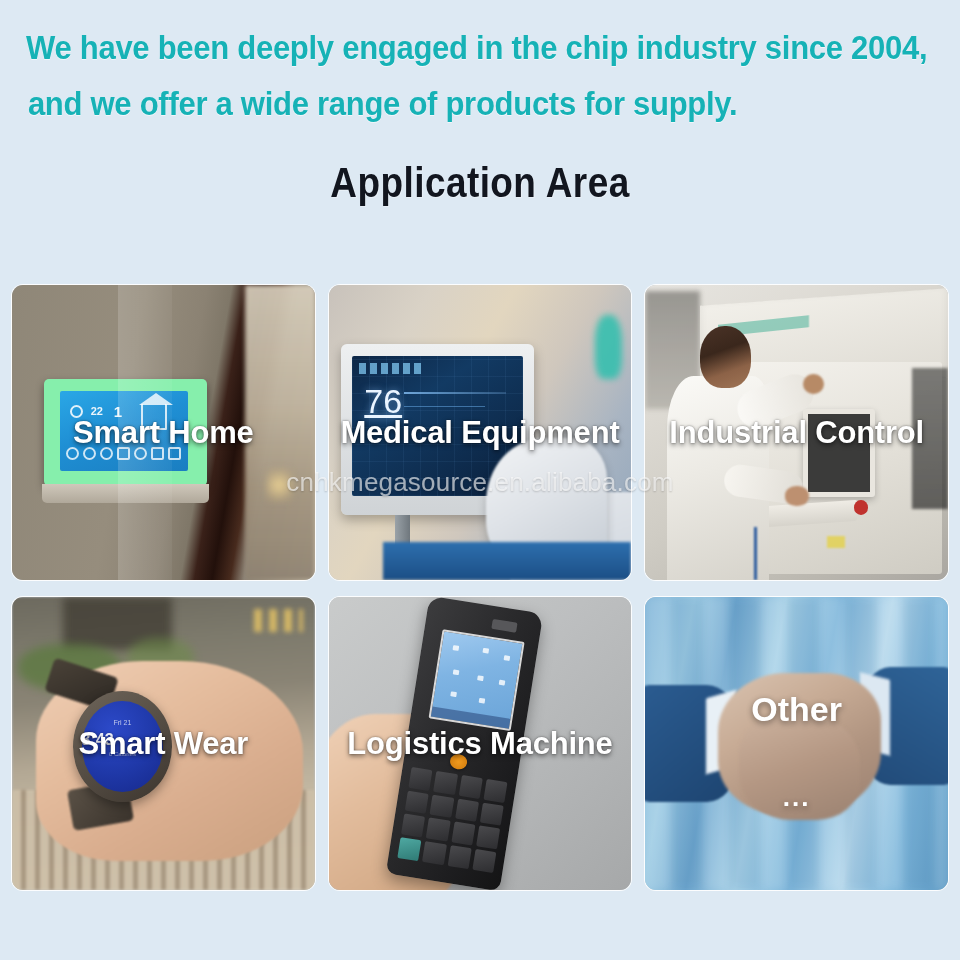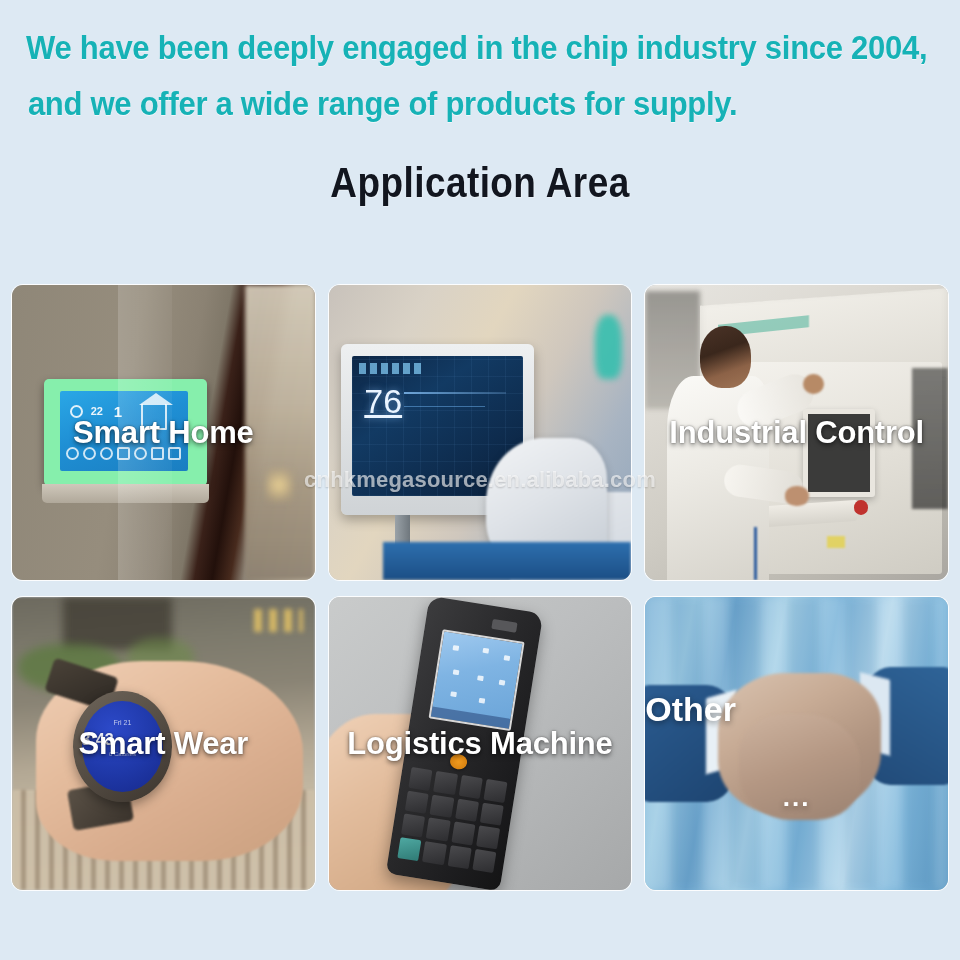--- a/index.html
+++ b/index.html
@@ -509,43 +509,43 @@
   }
   .shake-hands2 {
     position: absolute; left: 31%; top: 40%; width: 40%; height: 36%;
     background: linear-gradient(160deg,#cdb39f 0%, #b49783 50%, #9b8271 100%);
     border-radius: 38% 46% 36% 44%;
     filter: blur(1.6px);
   }
 
   .other-label {
     position: absolute; left: 0; right: 0; top: 31%;
-    z-index: 12; text-align: left;
+    z-index: 12; text-align: center;
     color: #fff; font-weight: bold; font-size: 34px; line-height: 42px;
     text-shadow: 0 2px 6px rgba(0,0,0,0.45);
   }
   .other-dots {
     position: absolute; left: 0; right: 0; top: 63%;
     z-index: 12; text-align: center;
     color: #fff; font-weight: bold; font-size: 26px;
     text-shadow: 0 2px 6px rgba(0,0,0,0.45);
     letter-spacing: 2px;
   }
 
   
   .watermark {
     position: absolute;
     left: 0; right: 0;
     top: 467px;
     z-index: 60;
     text-align: center;
     color: rgba(255,255,255,0.62);
     font-family: "Liberation Sans", sans-serif;
-    font-size: 22px;
-    font-weight: bold;
+    font-size: 26px;
+    font-weight: normal;
     letter-spacing: 0.2px;
     text-shadow: 0 1px 2px rgba(0,0,0,0.18);
     pointer-events: none;
     white-space: nowrap;
   }
 </style>
 </head>
 <body>
 
 <div class="header">
@@ -595,20 +595,21 @@
           <div class="med-num">76</div>
           <div class="med-wave"></div>
           <div class="med-wave2"></div>
         </div>
       </div>
       <div class="med-stand"></div>
       <div class="med-arm"></div>
       <div class="med-glove"></div>
       <div class="med-blue-drape"></div>
     </div>
+    <div class="card-label label-mid">Medical Equipment</div>
   </div>
 
   <div class="card">
     <div class="scene">
       <div class="ind-bg"></div>
       <div class="ind-dark-left"></div>
       <div class="ind-machine-top"></div>
       <div class="ind-green"></div>
       <div class="ind-body"></div>
       <div class="ind-dark-right"></div>

